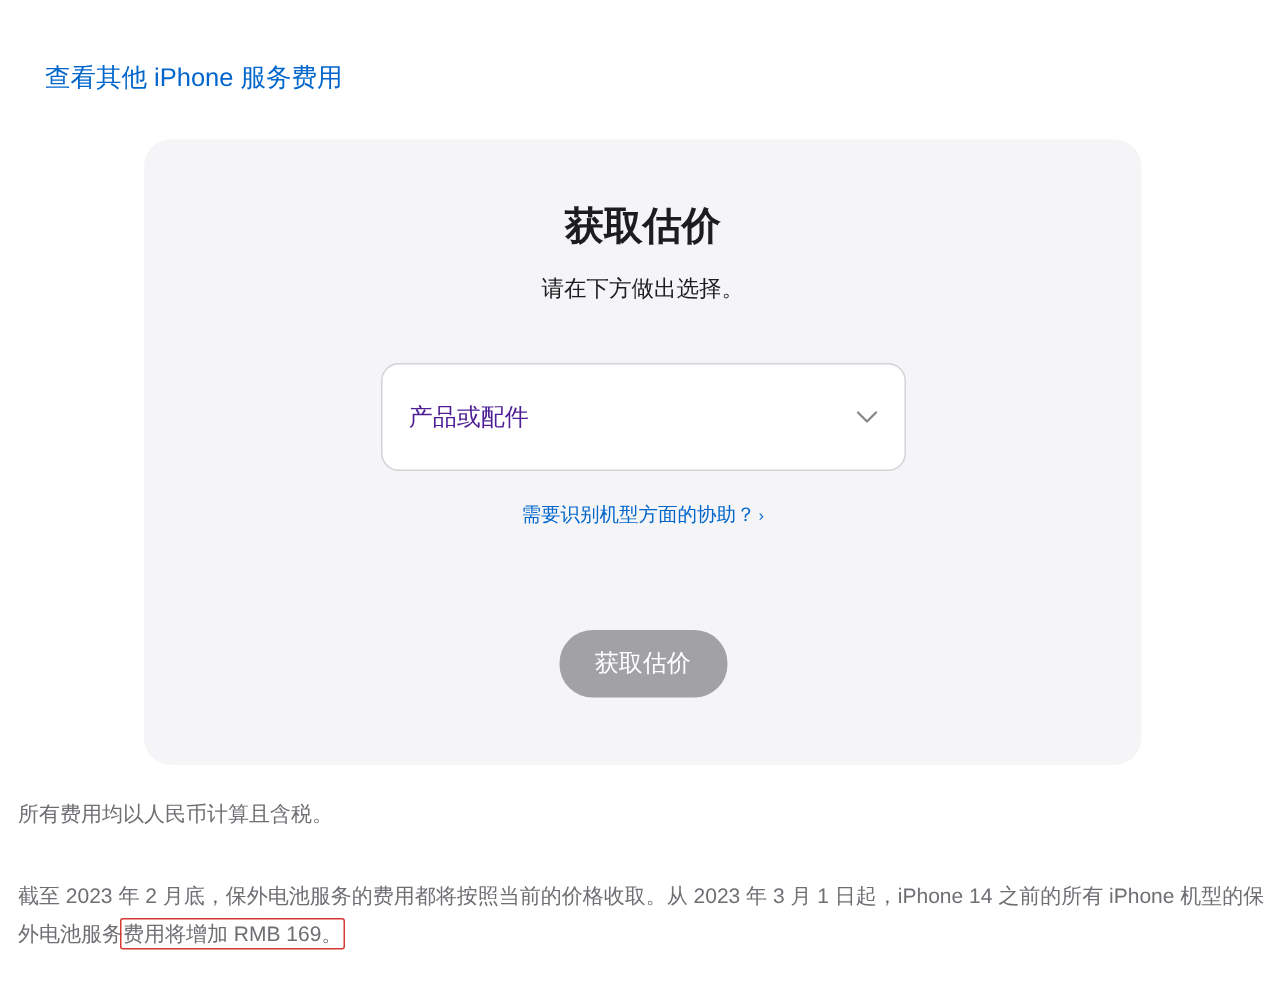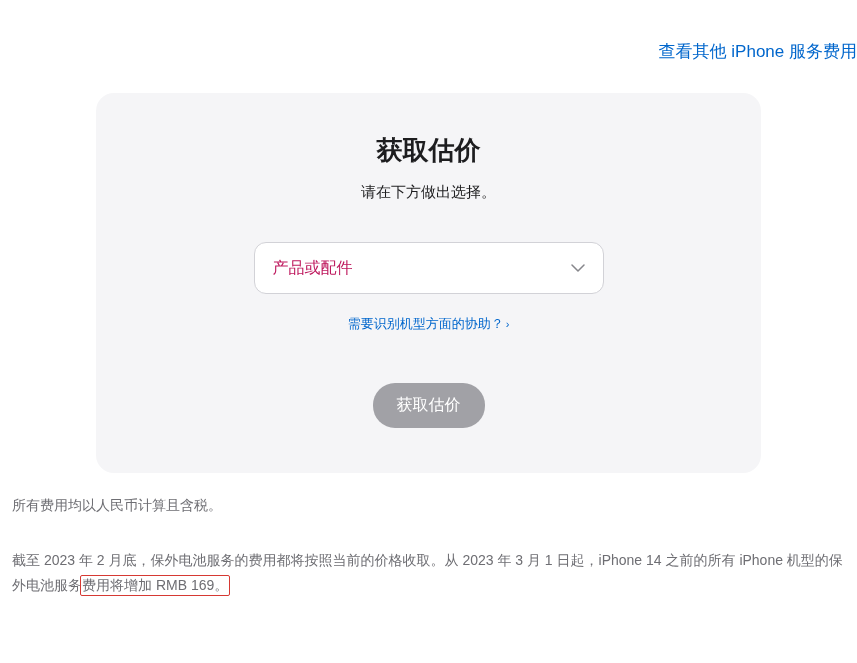--- a/index.html
+++ b/index.html
@@ -8,21 +8,21 @@
       box-sizing: border-box;
     }
     body {
       font-family: -apple-system, BlinkMacSystemFont, "SF Pro Text", "Helvetica Neue", Arial, sans-serif;
       background: #ffffff;
       width: 857px;
       height: 663px;
       position: relative;
     }
     .top-link {
-      text-align: right;
+      text-align: left;
       padding-top: 40px;
       padding-bottom: 30px;
       margin-left: 30px;
     }
     .top-link a {
       color: #0066cc;
       font-size: 17px;
       text-decoration: none;
       font-weight: 400;
     }
@@ -45,42 +45,42 @@
       color: #1d1d1f;
       margin-bottom: 40px;
     }
     .select-wrapper {
       position: relative;
       width: 350px;
       margin: 0 auto 25px auto;
     }
     .select-box {
       width: 100%;
-      height: 52px;
+      height: 72px;
       background: #ffffff;
       border: 1px solid #d2d2d7;
       border-radius: 12px;
       padding: 0 18px;
       font-size: 16px;
-      color: #be185d;
+      color: #4c1d95;
       text-align: left;
       cursor: pointer;
       display: flex;
       align-items: center;
       justify-content: space-between;
       appearance: none;
       outline: none;
     }
     .chevron {
       color: #86868b;
       flex-shrink: 0;
     }
     .help-link {
       margin-top: -5px;
-      margin-bottom: 50px;
+      margin-bottom: 68px;
     }
     .help-link a {
       color: #0066cc;
       font-size: 13px;
       text-decoration: none;
     }
     .help-chevron {
       font-size: 11px;
       margin-left: 2px;
     }

